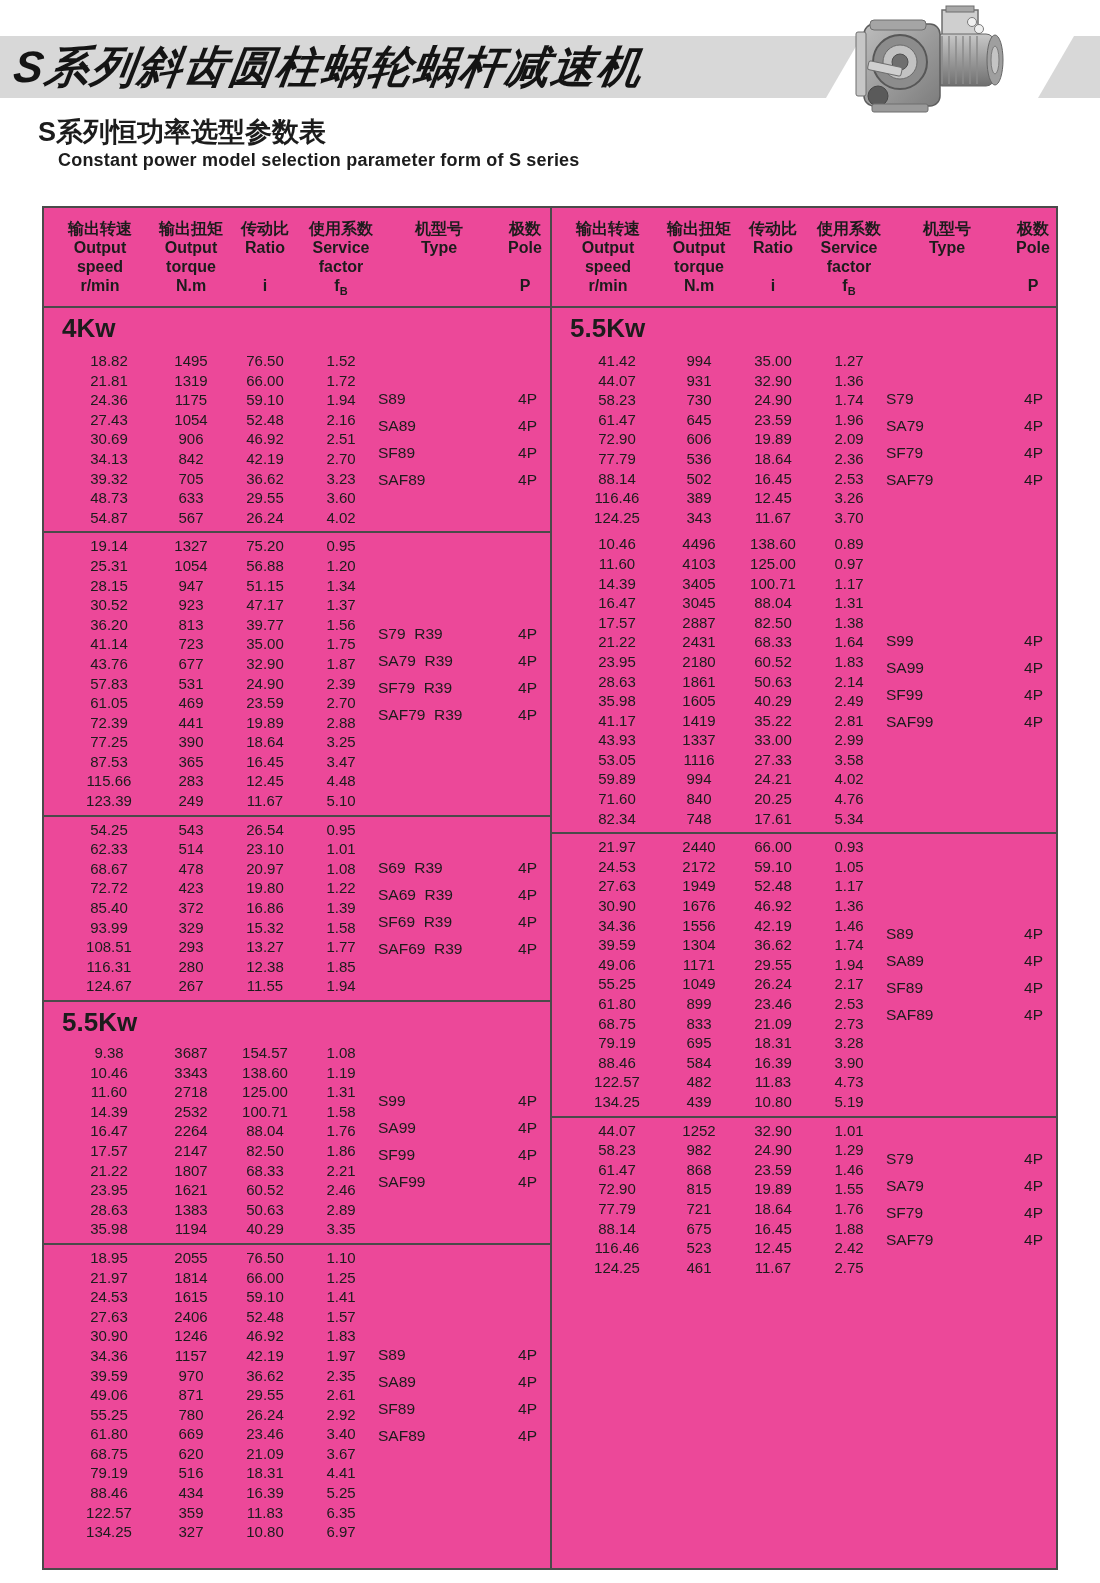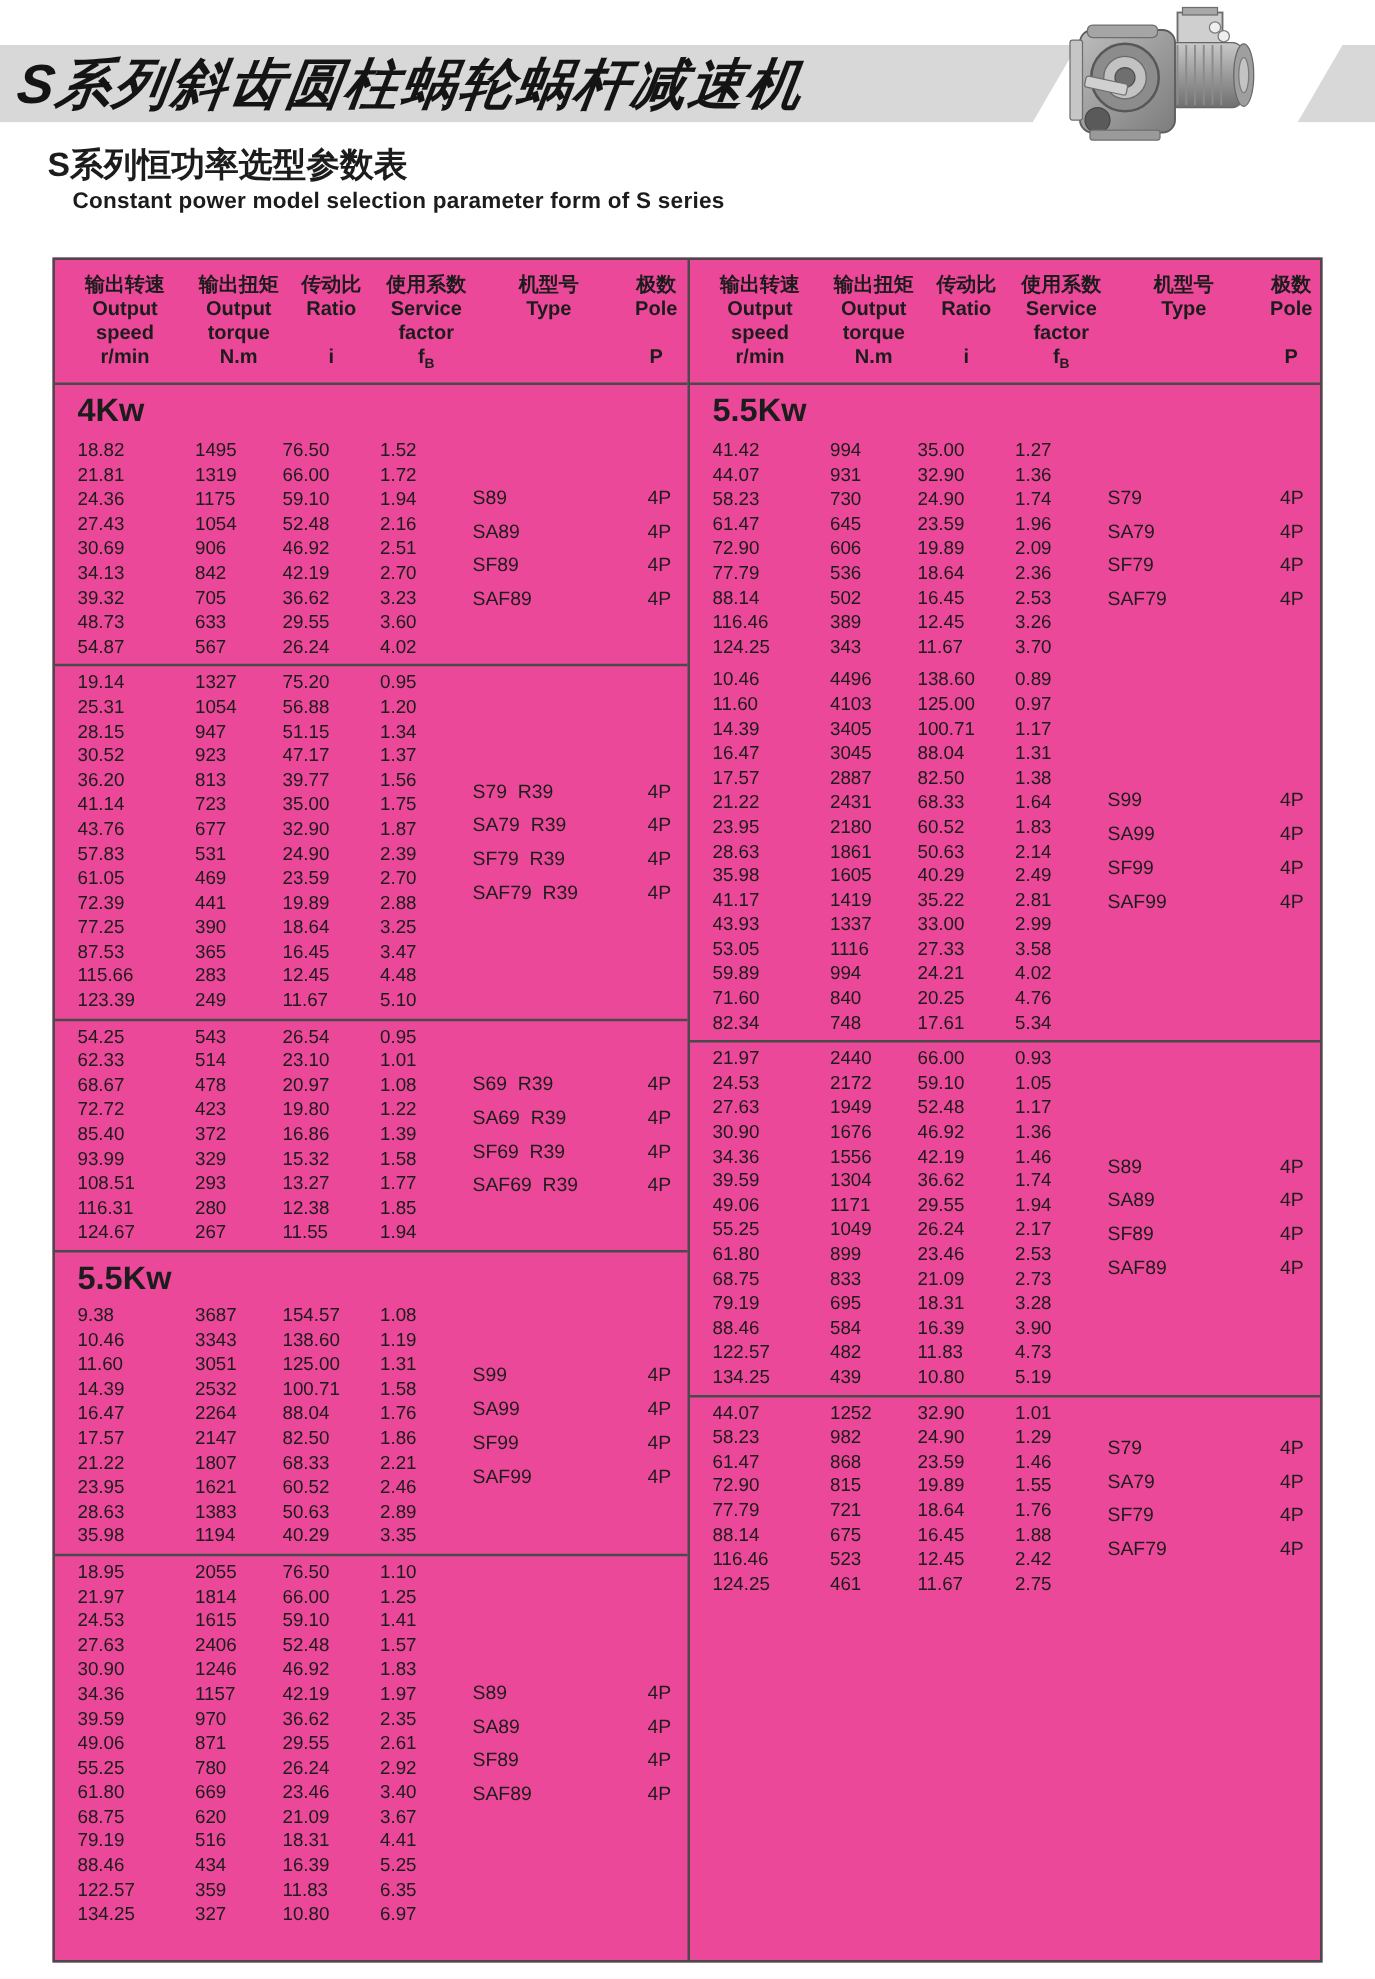--- a/index.html
+++ b/index.html
@@ -42,21 +42,21 @@
     padding-top:11px;
   }
   .hcell{font-size:16px;font-weight:700;line-height:19px;text-align:center;white-space:nowrap;}
   .hcell div{height:19px;}
   .hcell sub{font-size:11px;}
   .col-body{flex:1;display:flex;flex-direction:column;}
   .section-title{
     font-size:26px;font-weight:700;box-sizing:border-box;
     height:40px;line-height:40px;padding-left:18px;
   }
-  .block{display:flex;padding:3px 0 4px 0;box-sizing:border-box;}
+  .block{display:flex;padding:3px 0 4px 0;box-sizing:border-box;text-align:center;}
   .hline{border-top:2px solid #4a4a4a;}
   .nums{width:334px;}
   .nrow{display:grid;grid-template-columns:112px 70px 78px 74px;height:19.6px;}
   .ncell{font-size:15px;line-height:19.6px;white-space:nowrap;}
   .ncell.c0{padding-left:18px;}
   .types{flex:1;display:flex;flex-direction:column;justify-content:center;}
   .trow{display:flex;justify-content:space-between;height:27px;line-height:27px;
         font-size:15.5px;padding-right:13px;white-space:nowrap;gap:20px;}
 </style>
 </head>
@@ -424,21 +424,21 @@
               <div class="ncell c3">1.08</div>
             </div>
             <div class="nrow">
               <div class="ncell c0">10.46</div>
               <div class="ncell c1">3343</div>
               <div class="ncell c2">138.60</div>
               <div class="ncell c3">1.19</div>
             </div>
             <div class="nrow">
               <div class="ncell c0">11.60</div>
-              <div class="ncell c1">3051</div>
+              <div class="ncell c1">2718</div>
               <div class="ncell c2">125.00</div>
               <div class="ncell c3">1.31</div>
             </div>
             <div class="nrow">
               <div class="ncell c0">14.39</div>
               <div class="ncell c1">2532</div>
               <div class="ncell c2">100.71</div>
               <div class="ncell c3">1.58</div>
             </div>
             <div class="nrow">

